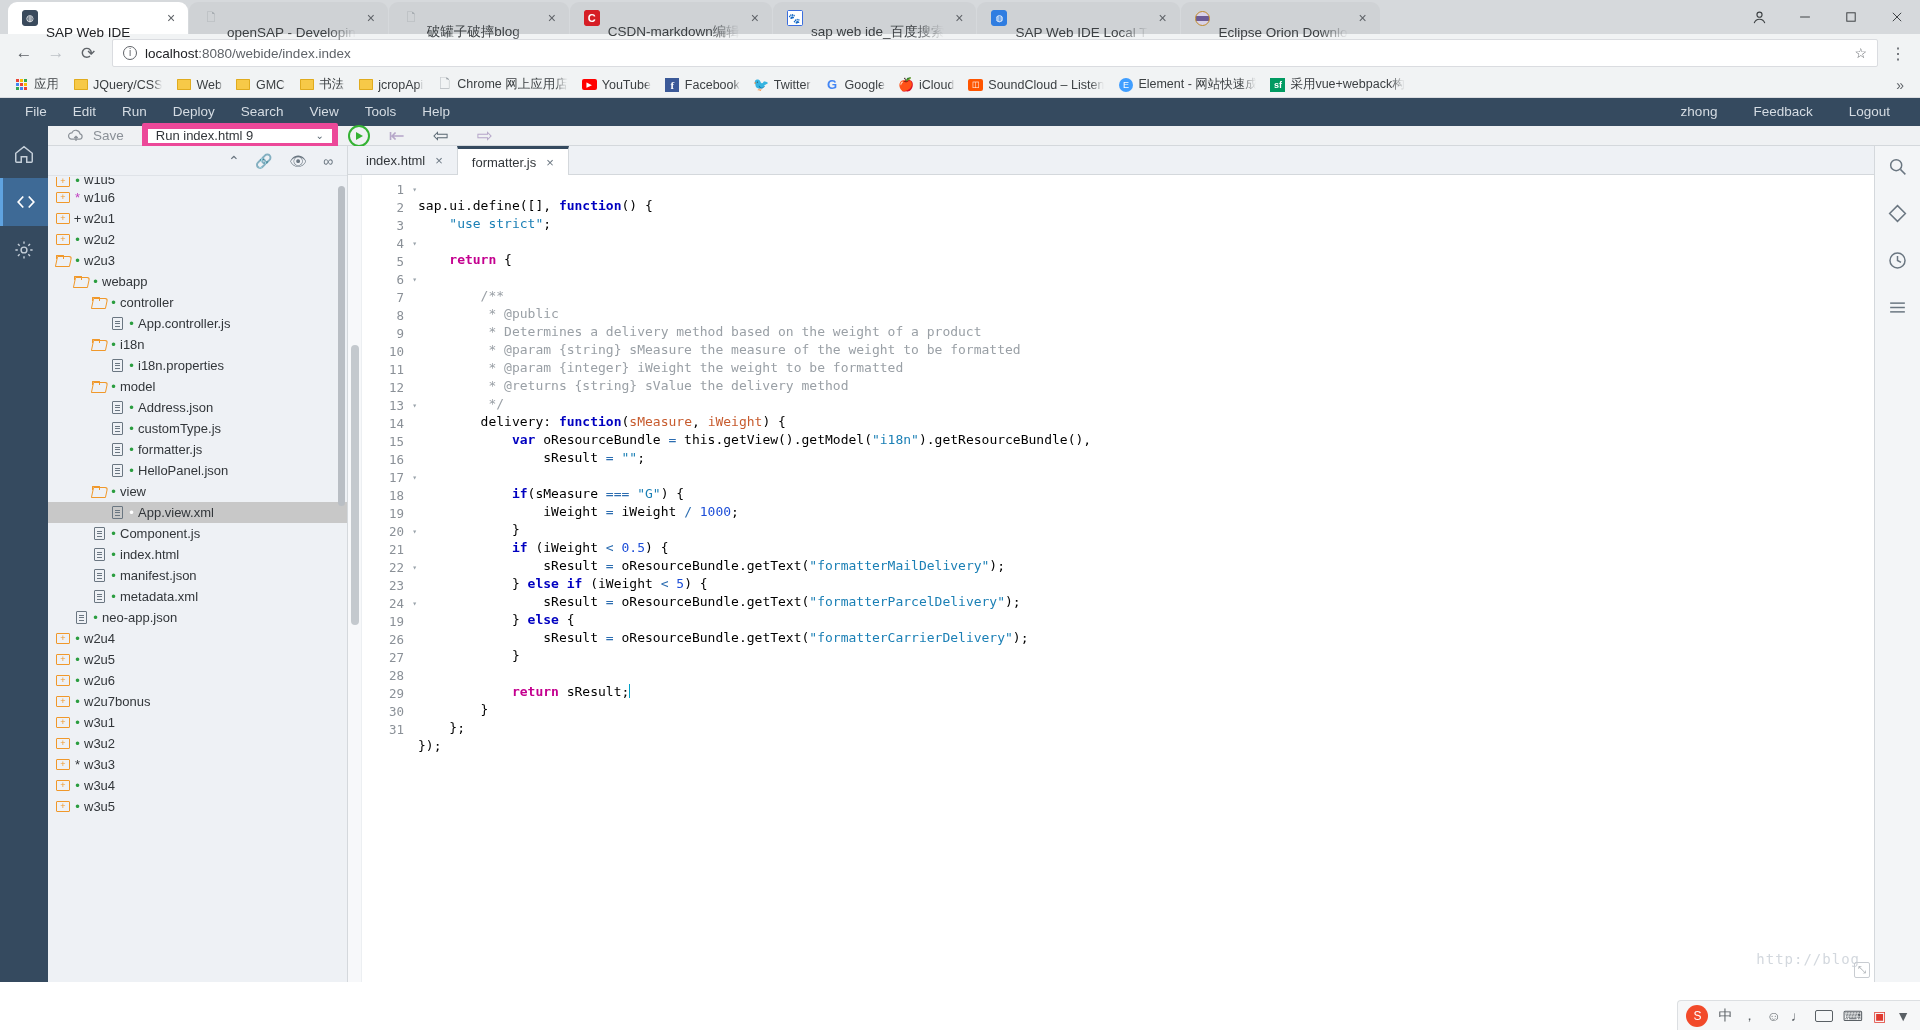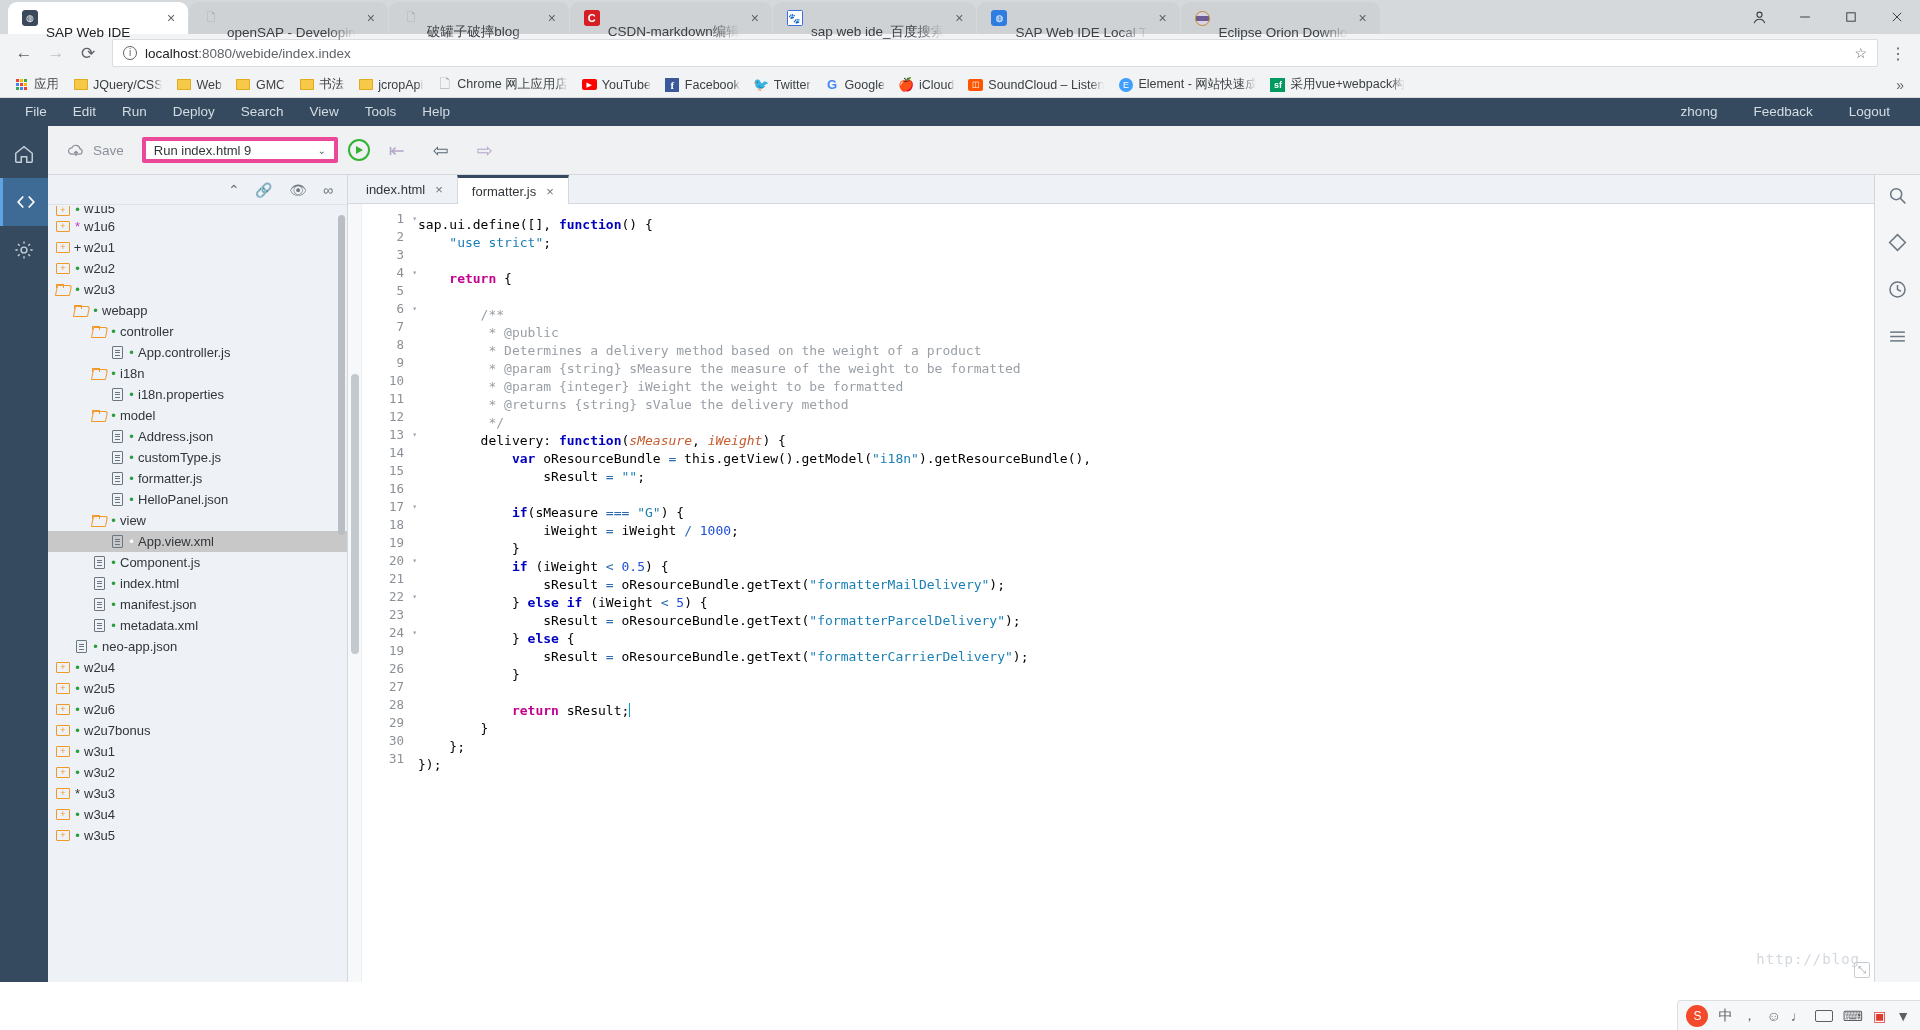--- a/index.html
+++ b/index.html
@@ -205,37 +205,37 @@
     width: 48px; height: 48px;
     display: flex; align-items: center; justify-content: center;
     color: #c6d0da;
   }
   .rail-btn.active { background: #3e6a96; color: #fff; border-left: 3px solid #5fa3e0; }
   .rail-btn svg { width: 22px; height: 22px; }
 
   .ide-main { flex: 1 1 auto; display: flex; flex-direction: column; min-width: 0; }
 
   .ide-toolbar {
-    height: 49px;
+    height: 20px;
     background: #eff1f3;
     border-bottom: 1px solid #d4d8dc;
     display: flex;
     align-items: center;
     padding: 0 10px;
     gap: 10px;
   }
   .tb-save {
     display: flex; align-items: center; gap: 7px;
     color: #8a9097; font-size: 13.5px; padding: 0 8px;
   }
   .tb-save svg { width: 20px; height: 16px; }
   .run-select {
     width: 196px; height: 26px;
     background: #fff;
-    border: 4px solid #ec4899;
+    border: 6px solid #ec4899;
     border-radius: 2px;
     display: flex; align-items: center;
     padding: 0 8px;
     font-size: 13px; color: #32363a;
   }
   .run-select .caret { margin-left: auto; font-size: 10px; color: #5a6873; }
   .run-play {
     width: 22px; height: 22px; border-radius: 50%;
     border: 2px solid #34b233;
     display: flex; align-items: center; justify-content: center;
@@ -361,37 +361,37 @@
     font-size: 12.5px;
     color: #8a9097;
     user-select: none;
   }
   .gutter .ln { height: 18px; line-height: 18px; padding-right: 4px; position: relative; }
   .gutter .ln .fold {
     position: absolute; right: -9px; top: 0; font-size: 8px; color: #9aa3ab;
   }
   .code {
     flex: 1 1 auto;
-    padding-top: 12px;
+    padding-top: 22px;
     padding-left: 10px;
     font-family: "DejaVu Sans Mono", monospace;
     font-size: 13px;
     line-height: 18px;
     color: #000;
     white-space: pre;
     overflow: hidden;
     position: relative;
   }
   .code .line { height: 18px; }
   .tk-kw   { color: #0000c0; font-weight: bold; }
   .tk-str  { color: #1a7fb5; }
   .tk-com  { color: #9aa0a6; }
   .tk-num  { color: #1d4ed8; }
   .tk-ret  { color: #c4008f; font-weight: bold; }
-  .tk-param{ color: #c75b2e; font-style: italic; }
+  .tk-param{ color: #c75b2e; }
   .tk-op   { color: #2b6cb0; }
   .caret-bar {
     display: inline-block; width: 1px; height: 14px; background: #00a0c6;
     vertical-align: -2px;
   }
   .code-watermark {
     position: absolute; right: 14px; bottom: 14px;
     font-family: "DejaVu Sans Mono", monospace;
     font-size: 14px; color: #d3d8de; letter-spacing: 1px;
     white-space: nowrap;

